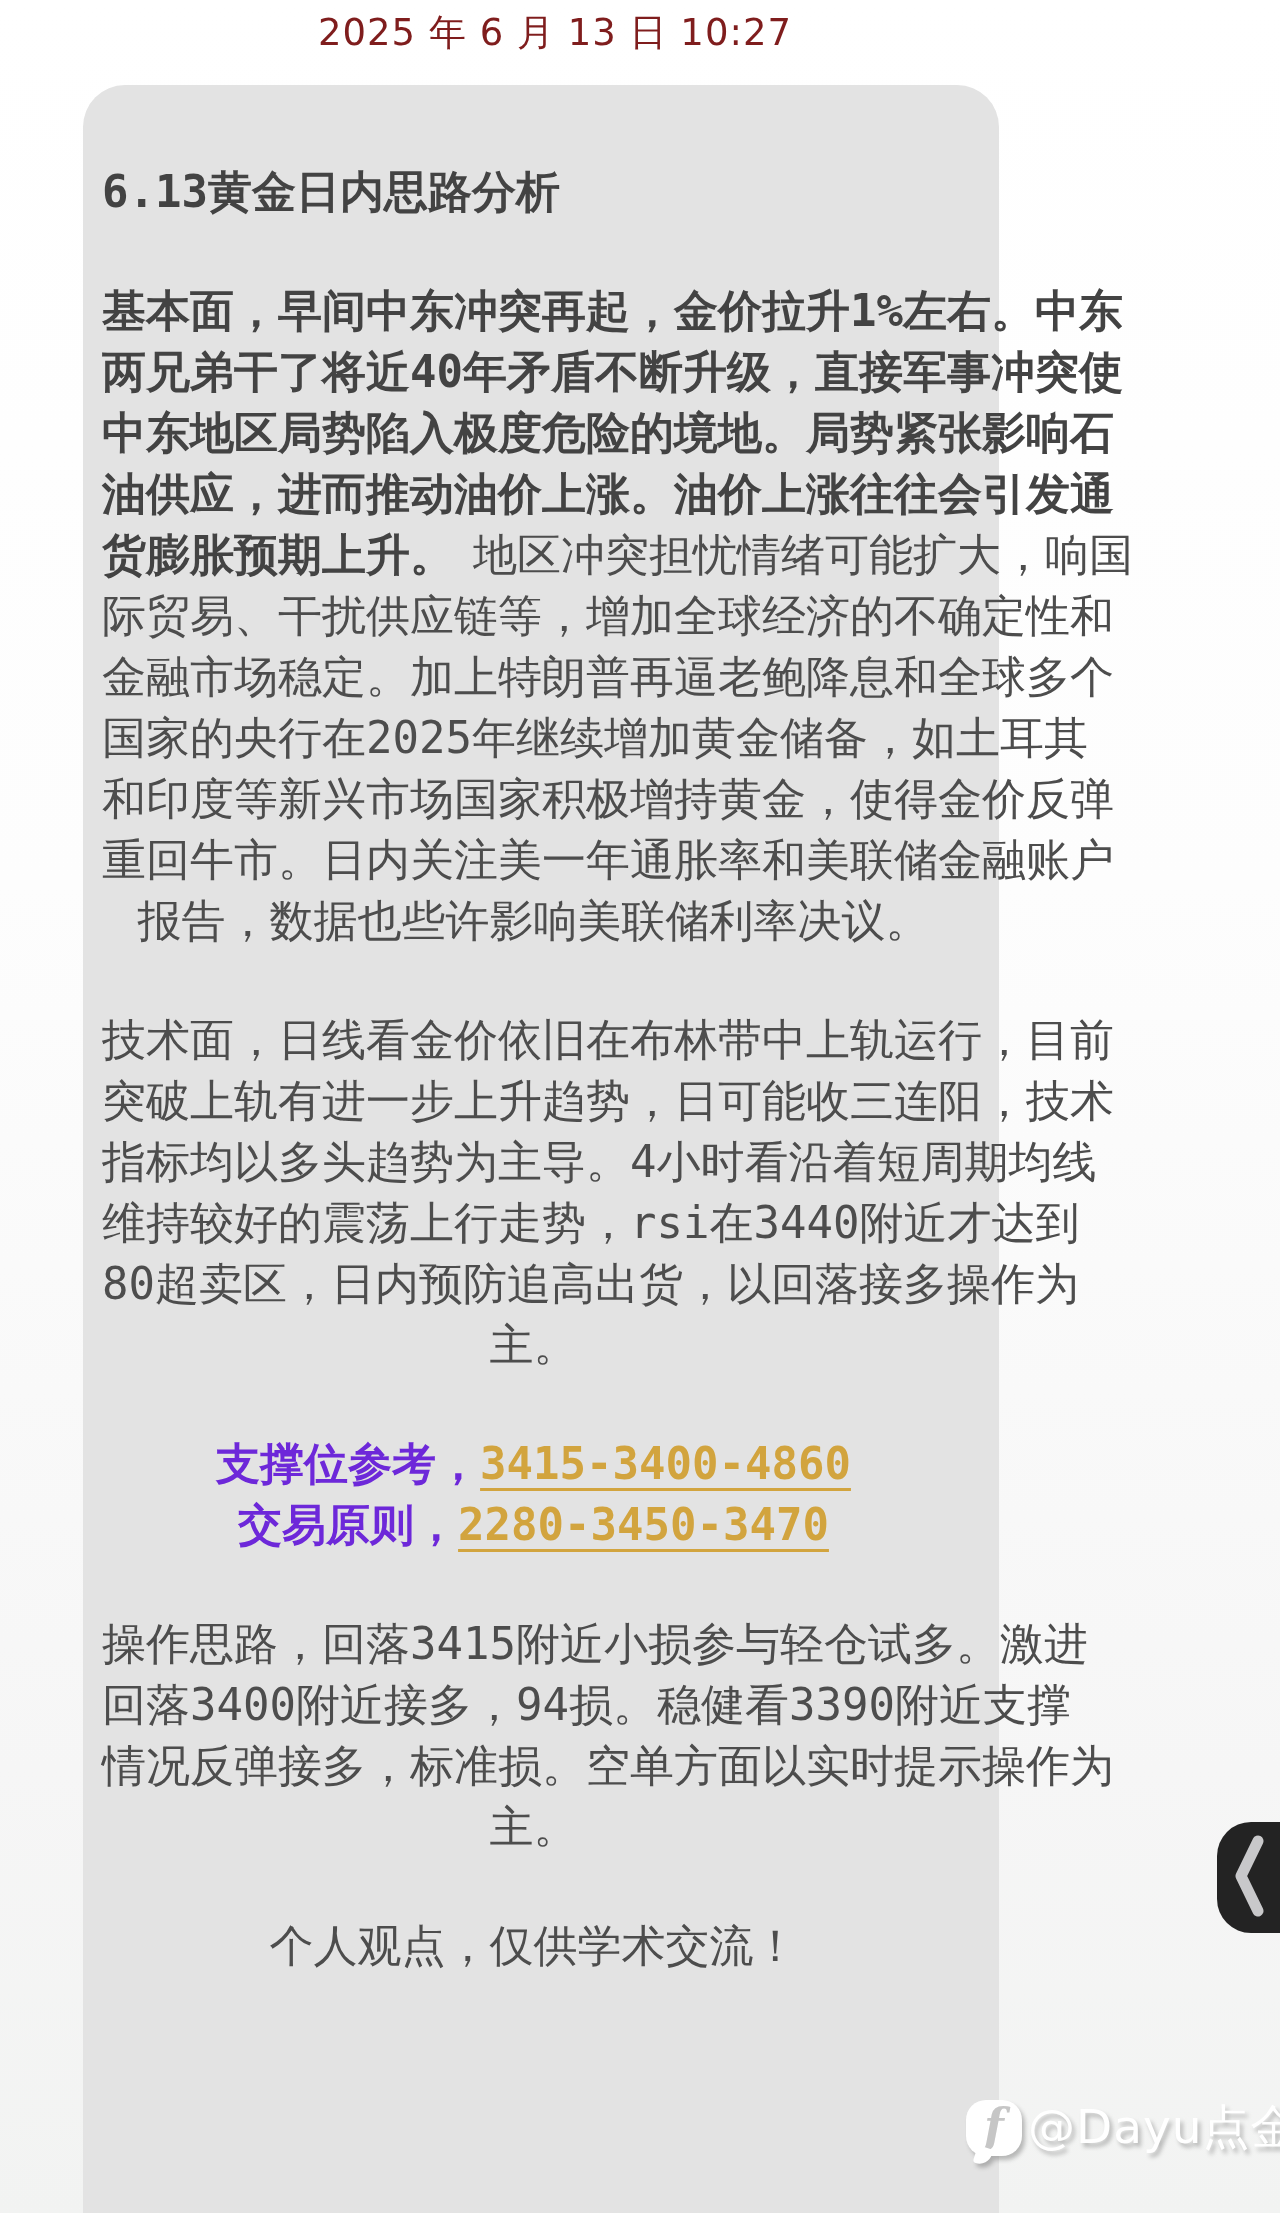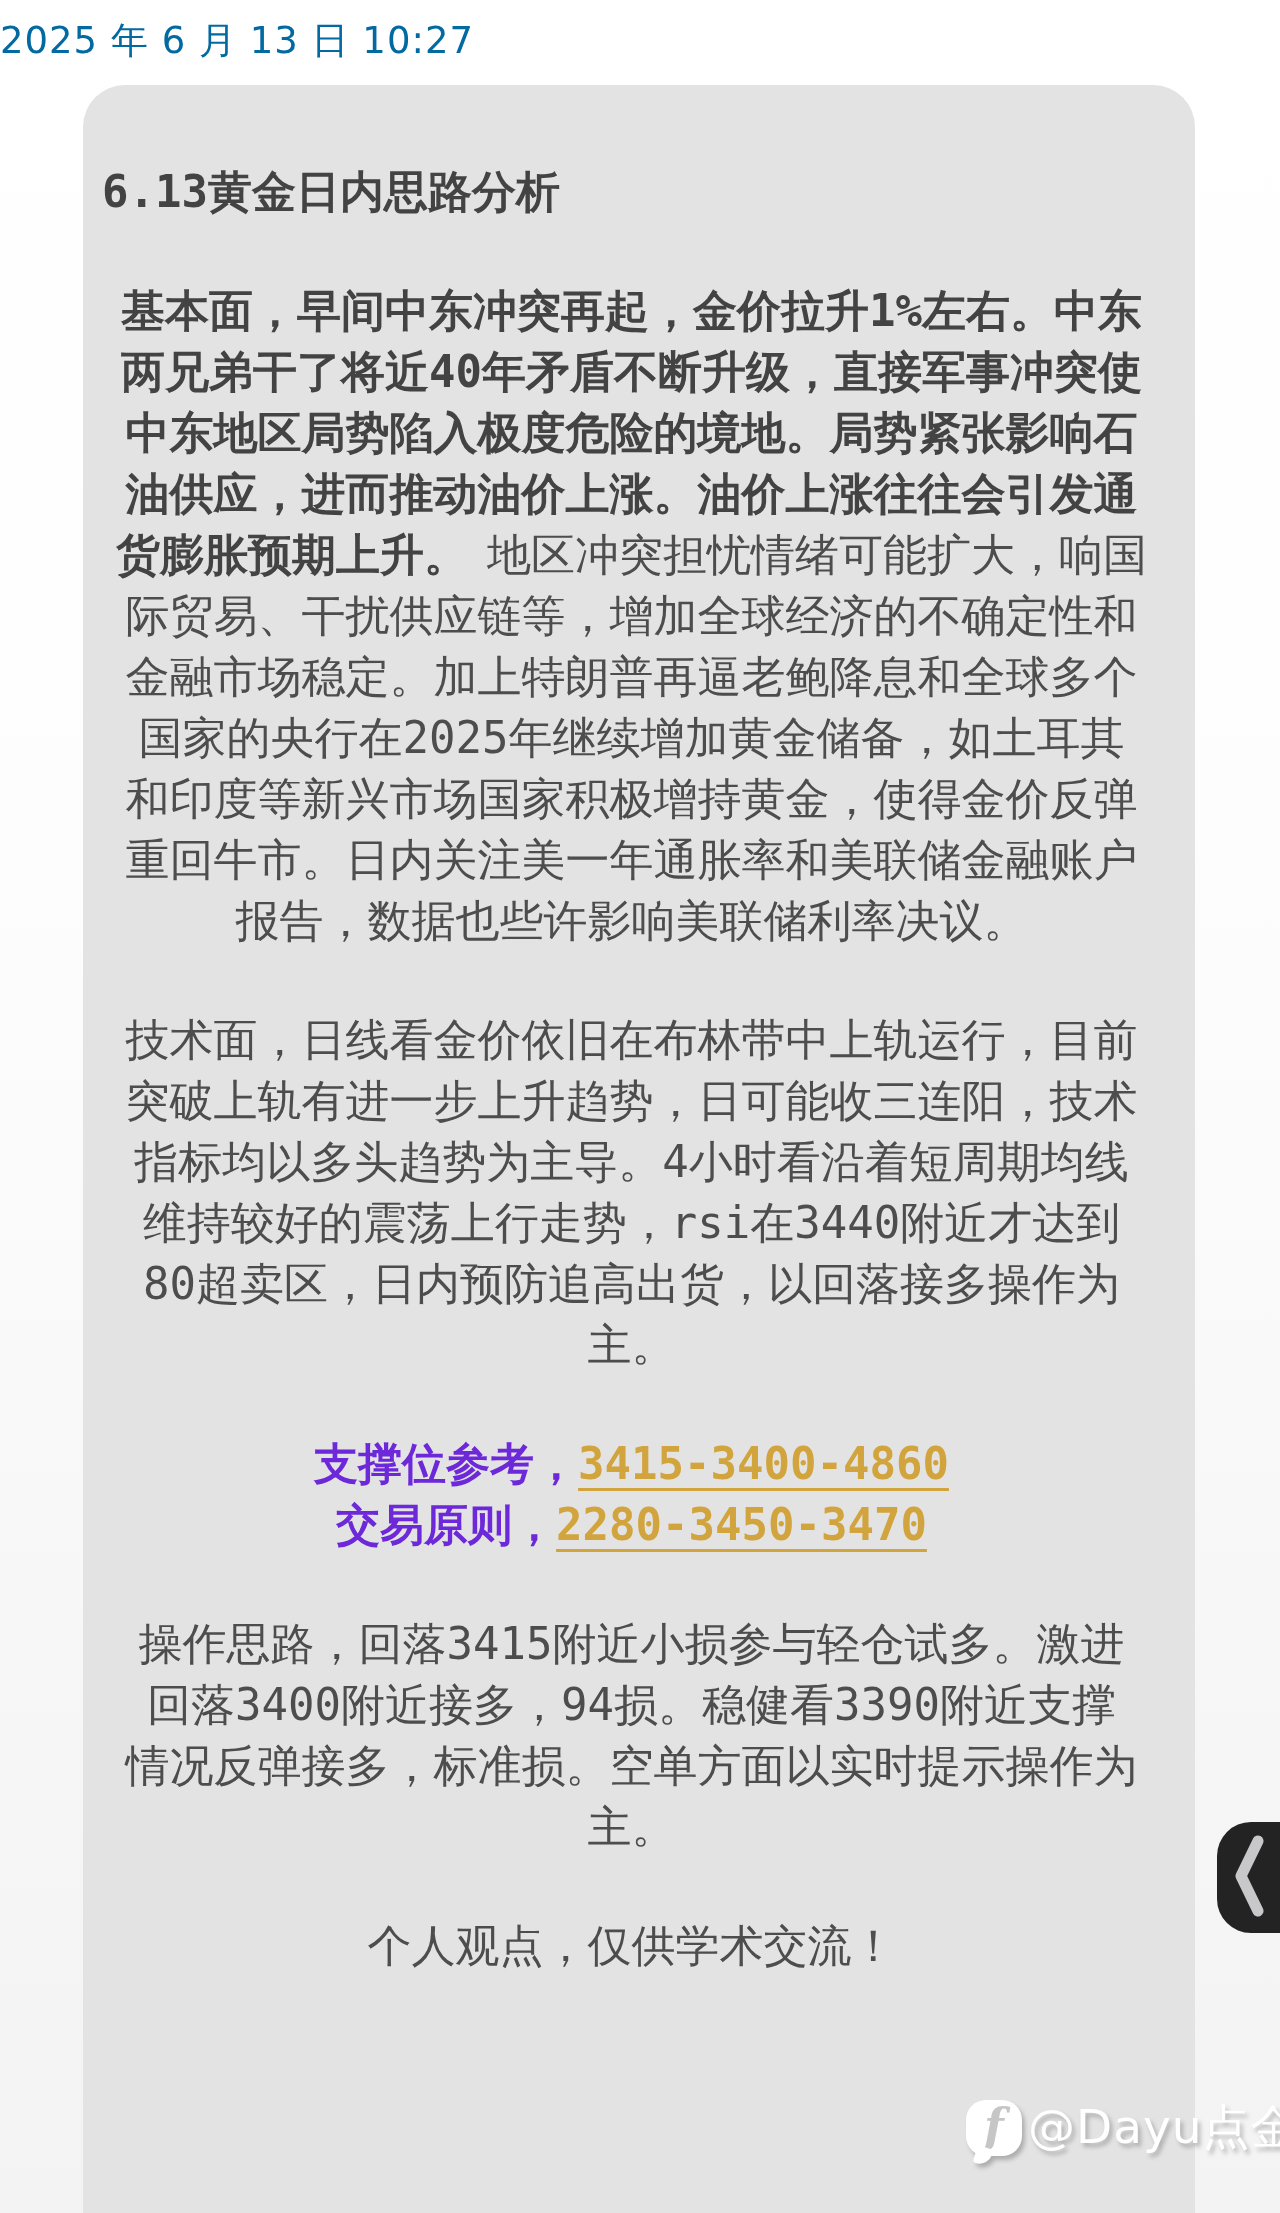--- a/index.html
+++ b/index.html
@@ -8,36 +8,36 @@
     height: 2213px;
     position: relative;
     overflow: hidden;
     background: linear-gradient(180deg, #ffffff 0%, #fdfdfd 40%, #f6f6f6 80%, #f2f3f2 100%);
     font-family: "DejaVu Sans", sans-serif;
   }
 
   
   .timestamp {
     position: absolute;
-    top: 16px;
+    top: 8px;
     left: 0;
     width: 1110px;
-    text-align: left;
+    text-align: center;
     font-size: 37px;
     letter-spacing: 1px;
-    color: #0369a1;
+    color: #7f1d1d;
     font-family: "DejaVu Sans", sans-serif;
   }
 
   
   .bubble {
     position: absolute;
     top: 85px;
     left: 83px;
-    width: 1112px;
+    width: 916px;
     height: 2128px;
     background: #e3e3e3;
     border-radius: 42px 42px 0 0;
     box-sizing: border-box;
     padding: 76px 34px 0 19px;
     color: #4d4d4d;
     font-size: 44px;
     line-height: 61px;
     
     font-family: "DejaVu Sans Mono", "DejaVu Sans", sans-serif;

